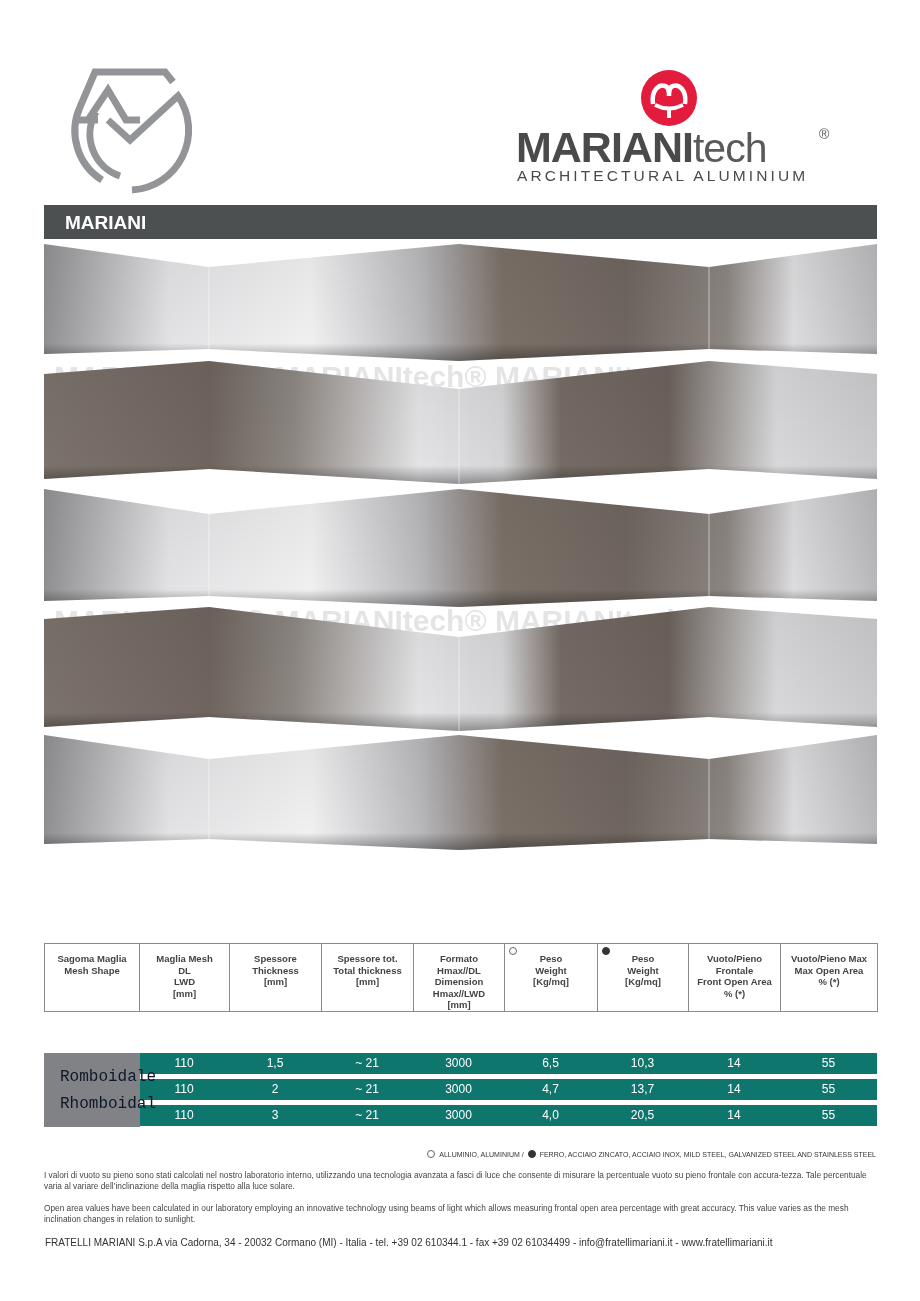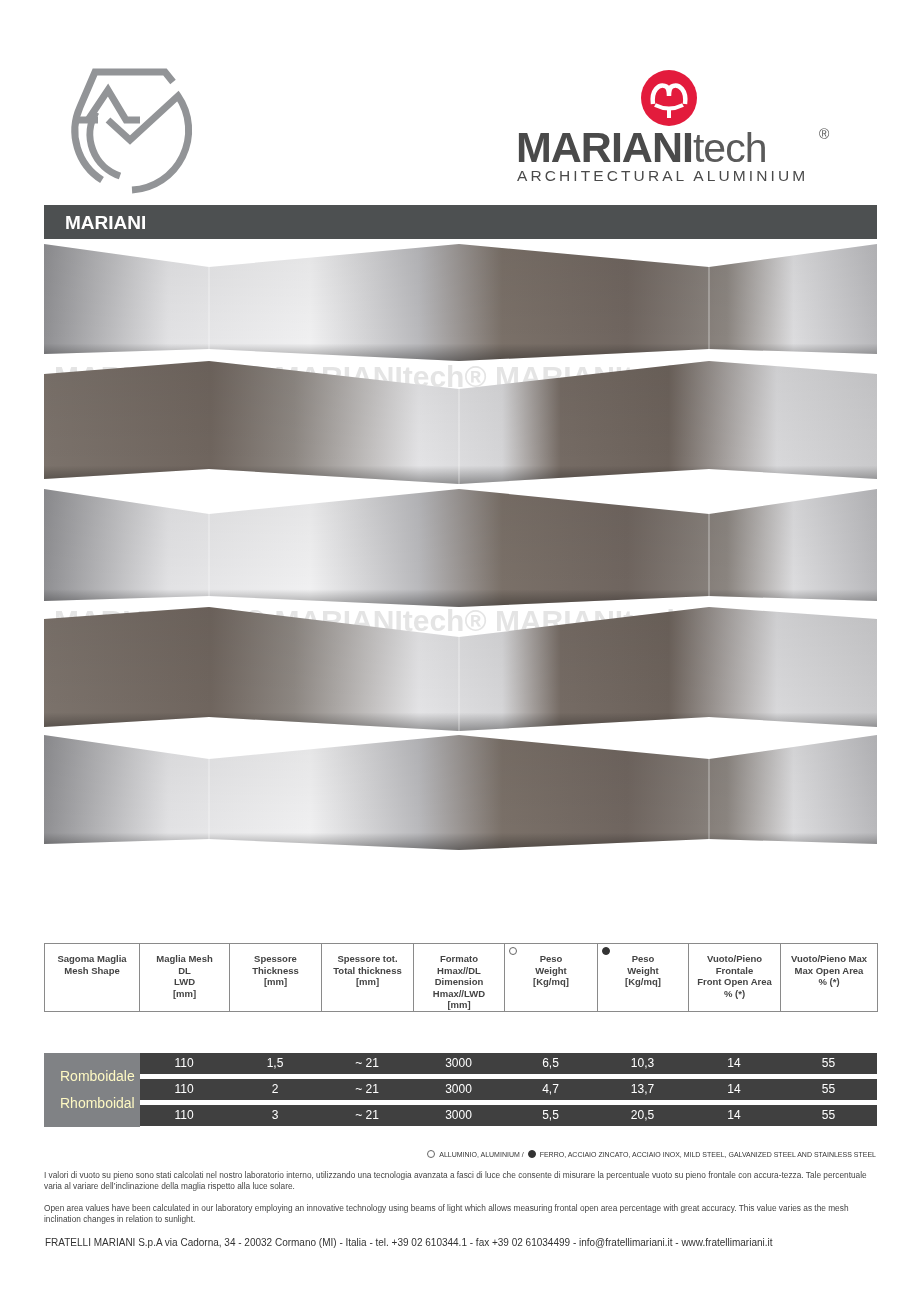--- a/index.html
+++ b/index.html
@@ -23,25 +23,25 @@
 
   .section-title { position: absolute; left: 45px; top: 948px; font-size: 18px; font-weight: 700; color: #ec4899; }
 
   table.tech { position: absolute; left: 44px; top: 943px; width: 833px; border-collapse: collapse; table-layout: fixed; }
   table.tech th { border: 1px solid #8a8a8a; background: #fff; font-size: 9.5px; font-weight: 700; color: #444; text-align: center; vertical-align: top; padding-top: 9px; line-height: 11.5px; height: 62px; position: relative; }
   table.tech th .dot { position: absolute; left: 4px; top: 3px; width: 8px; height: 8px; border-radius: 50%; }
   .dot-open { border: 1px solid #666; background: #fff; }
   .dot-fill { background: #333; border: 1px solid #333; }
 
   .data-block { position: absolute; left: 44px; top: 1053px; width: 833px; height: 74px; }
-  .data-row { position: absolute; left: 0; width: 833px; height: 21px; background: #404040; }
+  .data-row { position: absolute; left: 0; width: 833px; height: 21px; background: #0f766e; }
   .data-row .cells { position: absolute; left: 95px; top: 0; right: 0; height: 21px; display: flex; }
   .data-row .cell { color: #fff; font-size: 12px; text-align: center; line-height: 21px; }
   .shape-col { position: absolute; left: 0; top: 0; width: 96px; height: 74px; background: #808285; }
-  .shape-label { position: absolute; left: 16px; color: #fef9c3; font-size: 14px; }
+  .shape-label { position: absolute; left: 16px; color: #0f172a; font-size: 16px; font-family: Liberation Mono, monospace; }
 
   .legend { position: absolute; right: 44px; top: 1150px; font-size: 7px; color: #333; white-space: nowrap; display: flex; align-items: center; gap: 2px; }
   .legend .ld { width: 8px; height: 8px; border-radius: 50%; display: inline-block; margin: 0 2px; }
 
   .note { position: absolute; left: 44px; width: 832px; font-size: 8.3px; line-height: 11px; color: #444; }
   .footer { position: absolute; left: 45px; top: 1237px; font-size: 10px; color: #333; white-space: nowrap; }
 </style>
 </head>
 <body>
 
@@ -191,21 +191,21 @@
       <span class="cell" style="width:92px">14</span>
       <span class="cell" style="width:97px">55</span>
     </div>
   </div>
   <div class="data-row" style="top:52px">
     <div class="cells">
       <span class="cell" style="width:90px">110</span>
       <span class="cell" style="width:92px">3</span>
       <span class="cell" style="width:92px">~ 21</span>
       <span class="cell" style="width:91px">3000</span>
-      <span class="cell" style="width:93px">5,5</span>
+      <span class="cell" style="width:93px">4,0</span>
       <span class="cell" style="width:91px">20,5</span>
       <span class="cell" style="width:92px">14</span>
       <span class="cell" style="width:97px">55</span>
     </div>
   </div>
   <div class="shape-col">
     <span class="shape-label" style="top:15px">Romboidale</span>
     <span class="shape-label" style="top:42px">Rhomboidal</span>
   </div>
 </div>

